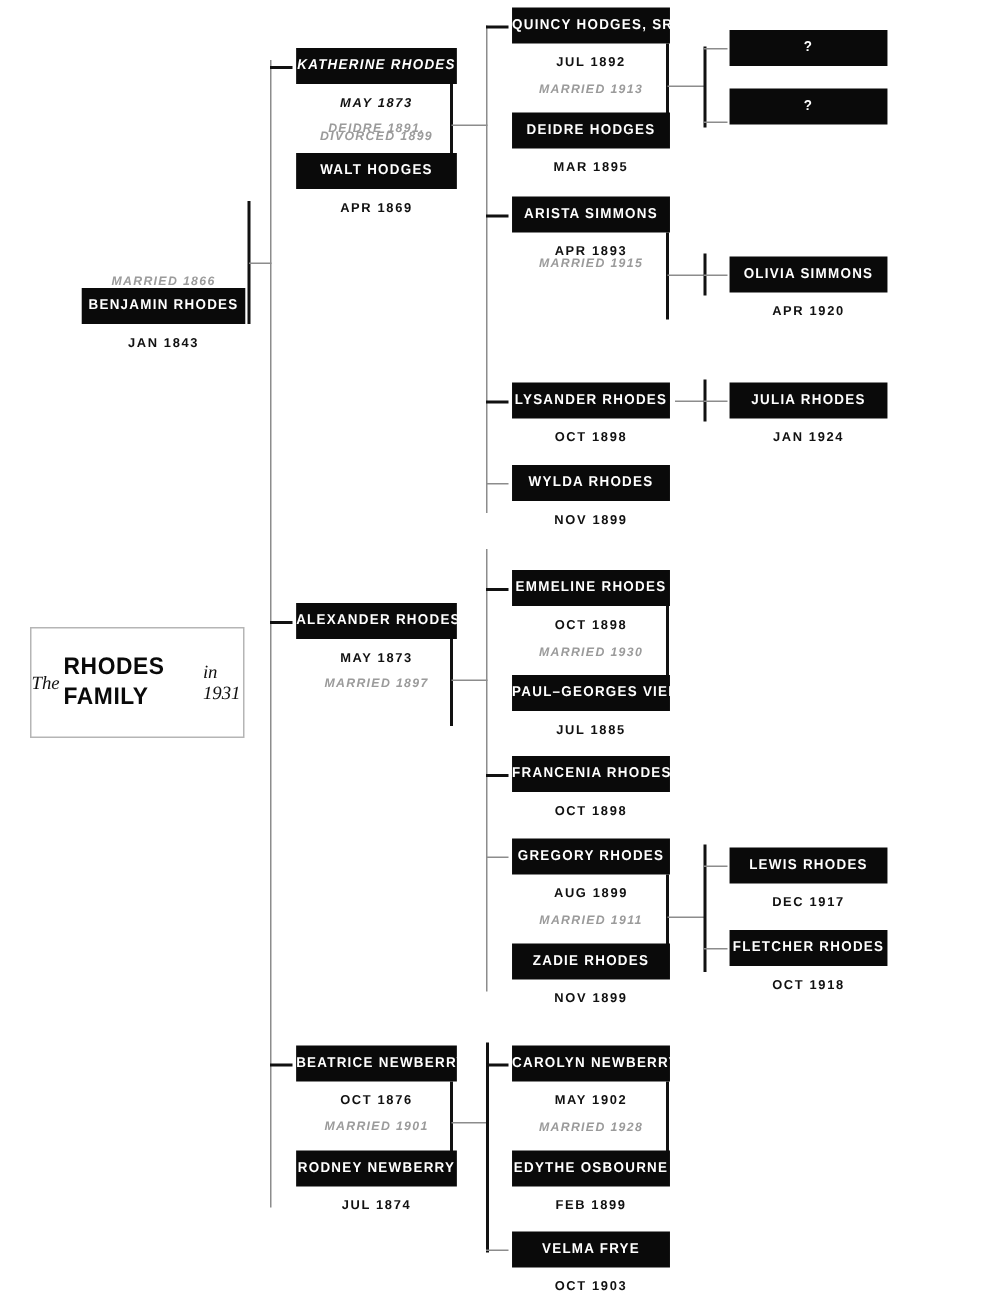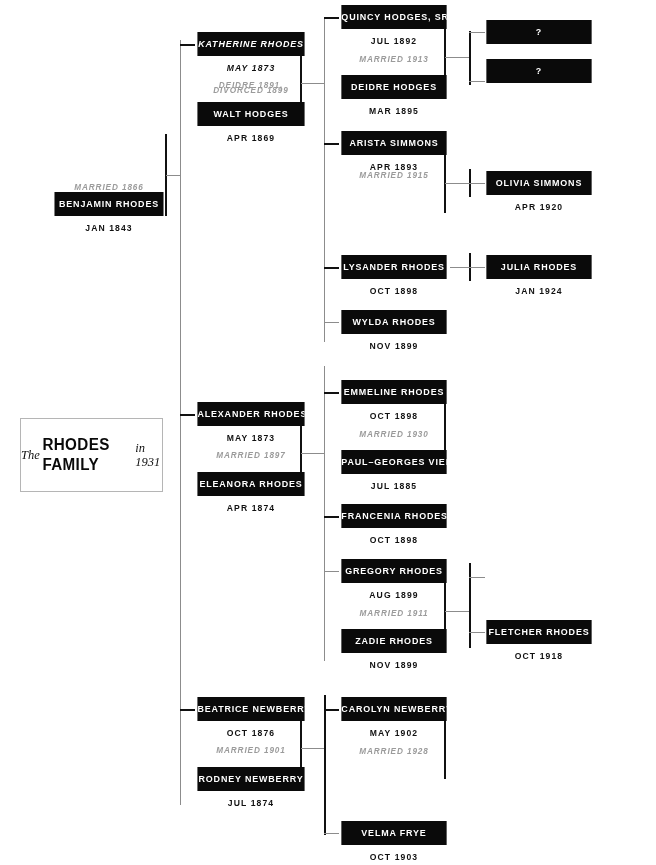--- a/index.html
+++ b/index.html
@@ -143,24 +143,20 @@
   <div class="person" style="left:194px;top:102px;width:114px;">
     <div class="pbox">WALT HODGES</div>
     <div class="pdate">APR 1869</div>
   </div>
 
   <div class="person" style="left:194px;top:402px;width:114px;">
     <div class="pbox">ALEXANDER RHODES</div>
     <div class="pdate">MAY 1873</div>
   </div>
   <div class="pmarr" style="position:absolute;left:194px;top:445px;width:114px;">MARRIED 1897</div>
-  <div class="person" style="left:194px;top:472px;width:114px;">
-    <div class="pbox">ELEANORA RHODES</div>
-    <div class="pdate">APR 1874</div>
-  </div>
 
   <div class="person" style="left:194px;top:697px;width:114px;">
     <div class="pbox">BEATRICE NEWBERRY</div>
     <div class="pdate">OCT 1876</div>
   </div>
   <div class="pmarr" style="position:absolute;left:194px;top:740px;width:114px;">MARRIED 1901</div>
   <div class="person" style="left:194px;top:767px;width:114px;">
     <div class="pbox">RODNEY NEWBERRY</div>
     <div class="pdate">JUL 1874</div>
   </div>
@@ -214,20 +210,24 @@
   <div class="person" style="left:338px;top:629px;width:112px;">
     <div class="pbox">ZADIE RHODES</div>
     <div class="pdate">NOV 1899</div>
   </div>
 
   <div class="person" style="left:338px;top:697px;width:112px;">
     <div class="pbox">CAROLYN NEWBERRY</div>
     <div class="pdate">MAY 1902</div>
   </div>
   <div class="pmarr" style="position:absolute;left:338px;top:741px;width:112px;">MARRIED 1928</div>
+  <div class="person" style="left:338px;top:767px;width:112px;">
+    <div class="pbox">EDYTHE OSBOURNE</div>
+    <div class="pdate">FEB 1899</div>
+  </div>
 
   <div class="person" style="left:338px;top:821px;width:112px;">
     <div class="pbox">VELMA FRYE</div>
     <div class="pdate">OCT 1903</div>
   </div>
 
   <div class="person" style="left:483px;top:20px;width:112px;">
     <div class="pbox">?</div>
   </div>
   <div class="person" style="left:483px;top:59px;width:112px;">
@@ -237,19 +237,23 @@
   <div class="person" style="left:483px;top:171px;width:112px;">
     <div class="pbox">OLIVIA SIMMONS</div>
     <div class="pdate">APR 1920</div>
   </div>
 
   <div class="person" style="left:483px;top:255px;width:112px;">
     <div class="pbox">JULIA RHODES</div>
     <div class="pdate">JAN 1924</div>
   </div>
 
+  <div class="person" style="left:483px;top:565px;width:112px;">
+    <div class="pbox">LEWIS RHODES</div>
+    <div class="pdate">DEC 1917</div>
+  </div>
 
   <div class="person" style="left:483px;top:620px;width:112px;">
     <div class="pbox">FLETCHER RHODES</div>
     <div class="pdate">OCT 1918</div>
   </div>
 
 </div>
 
 </body></html>

